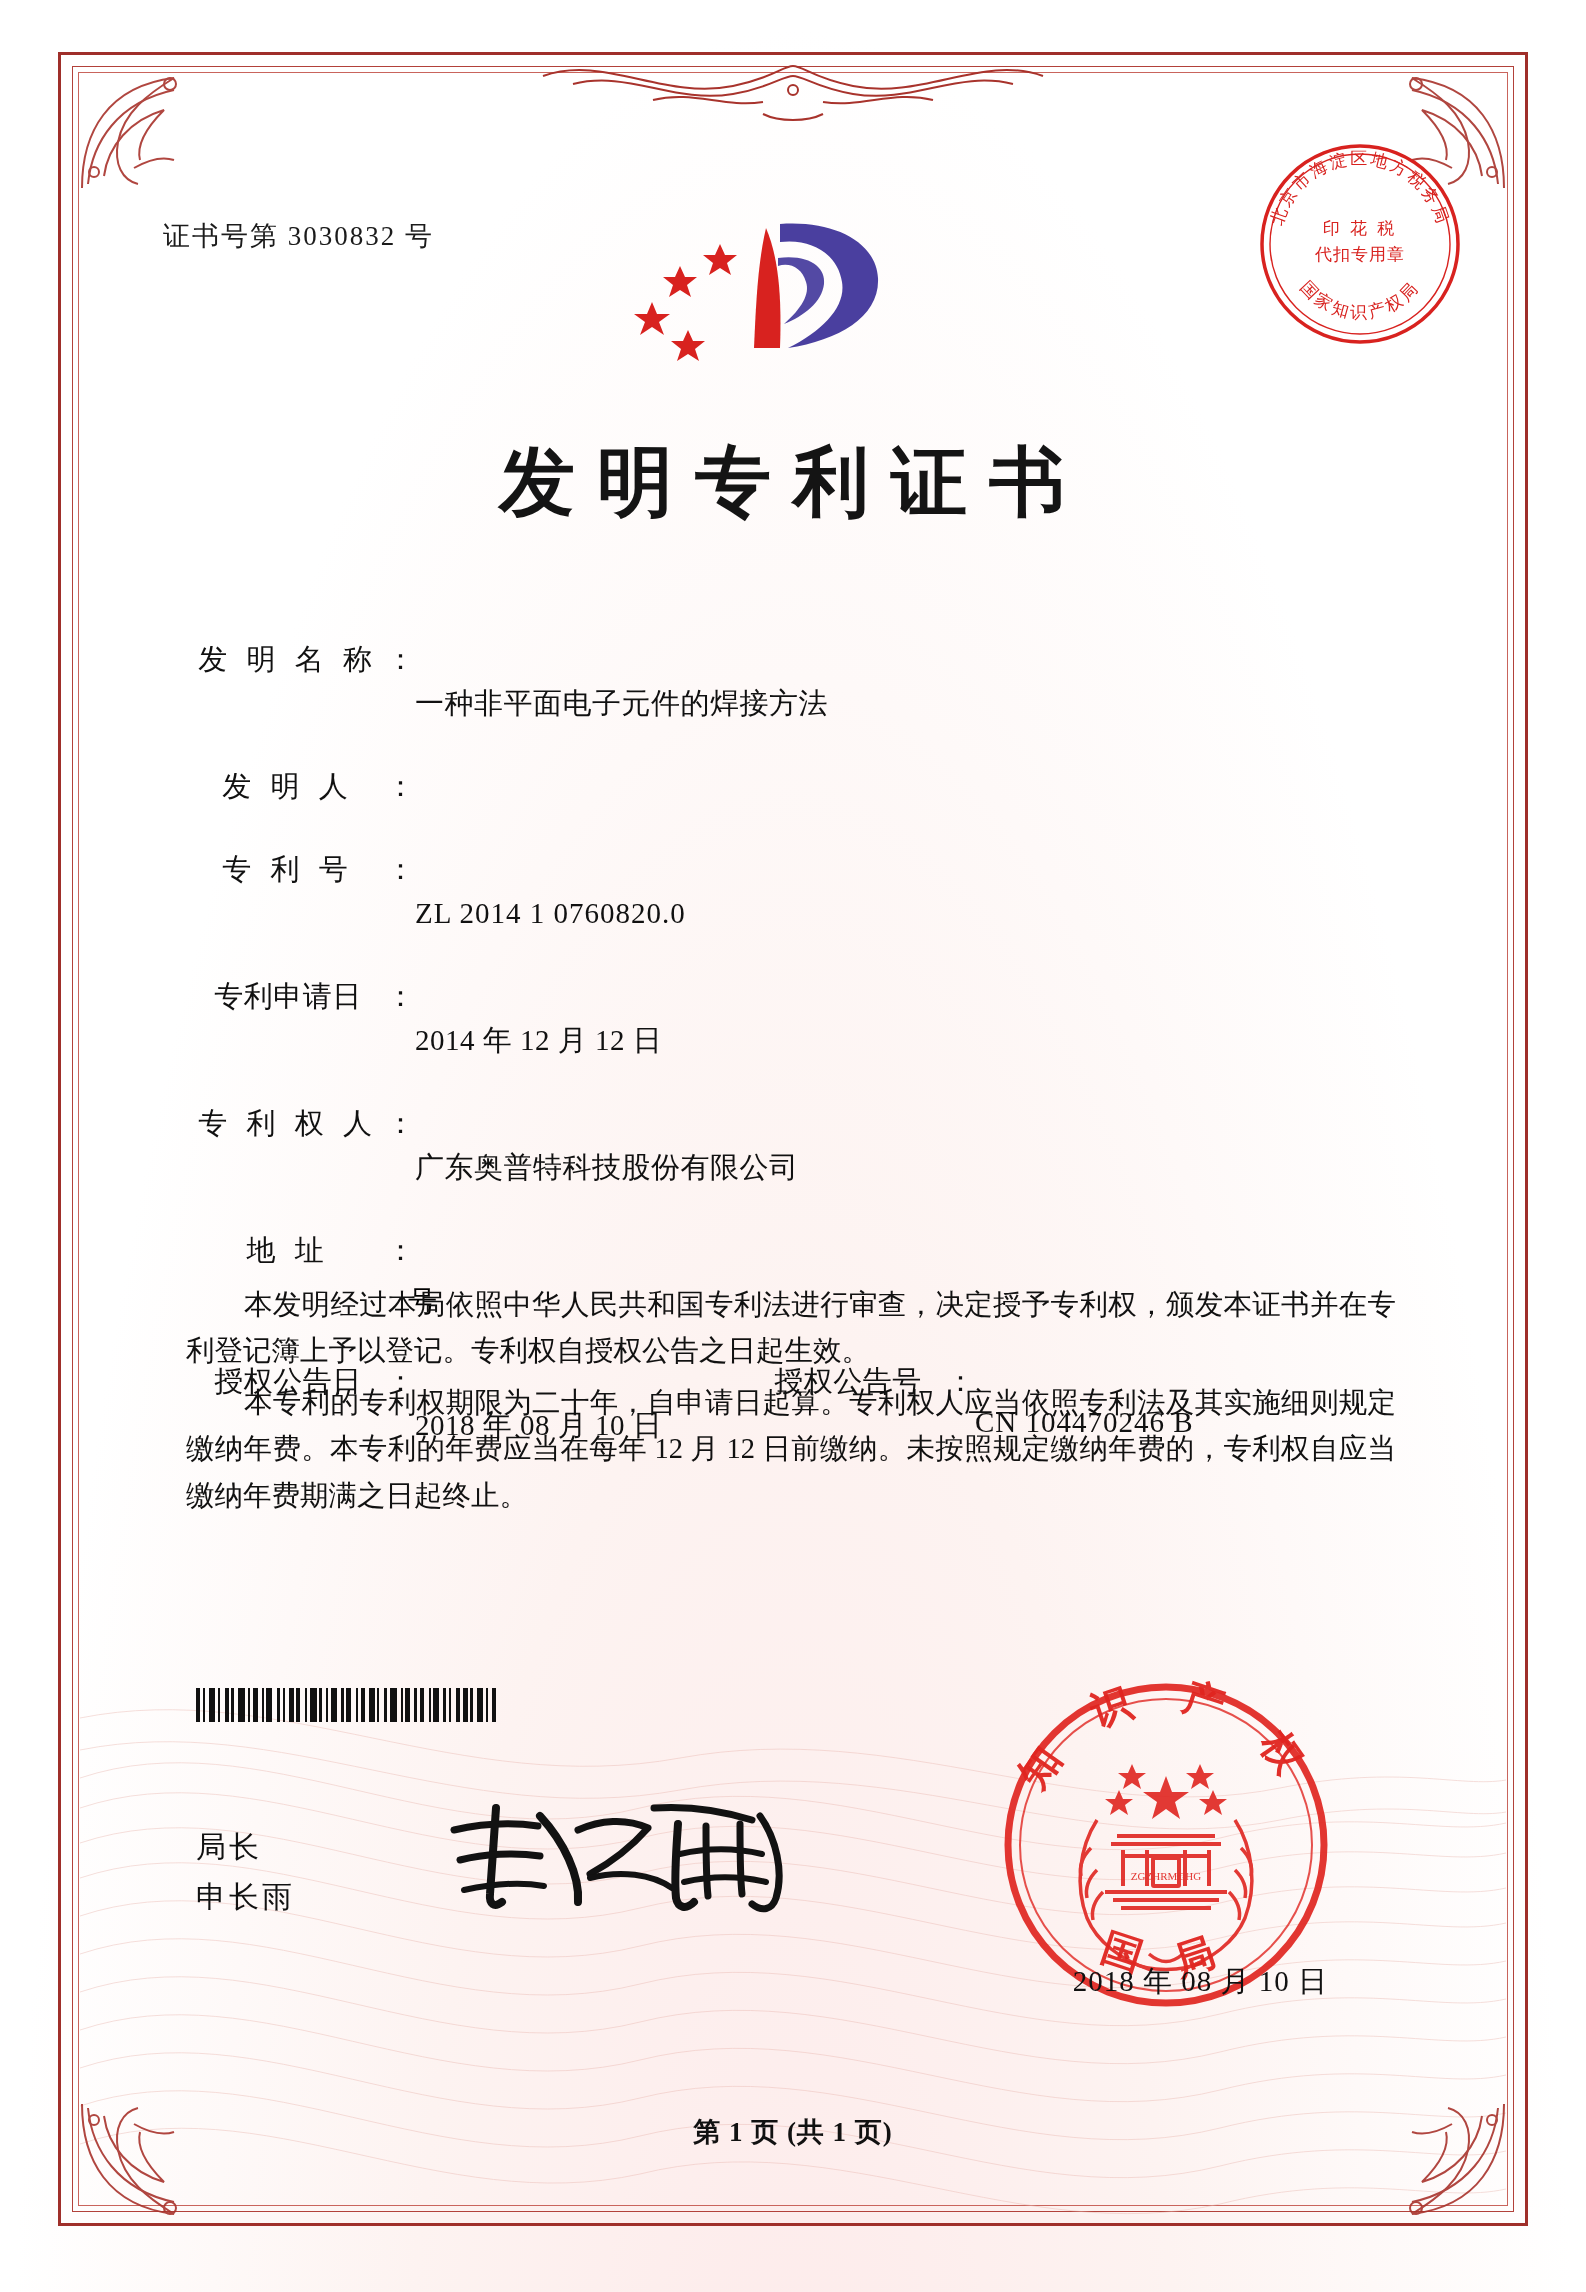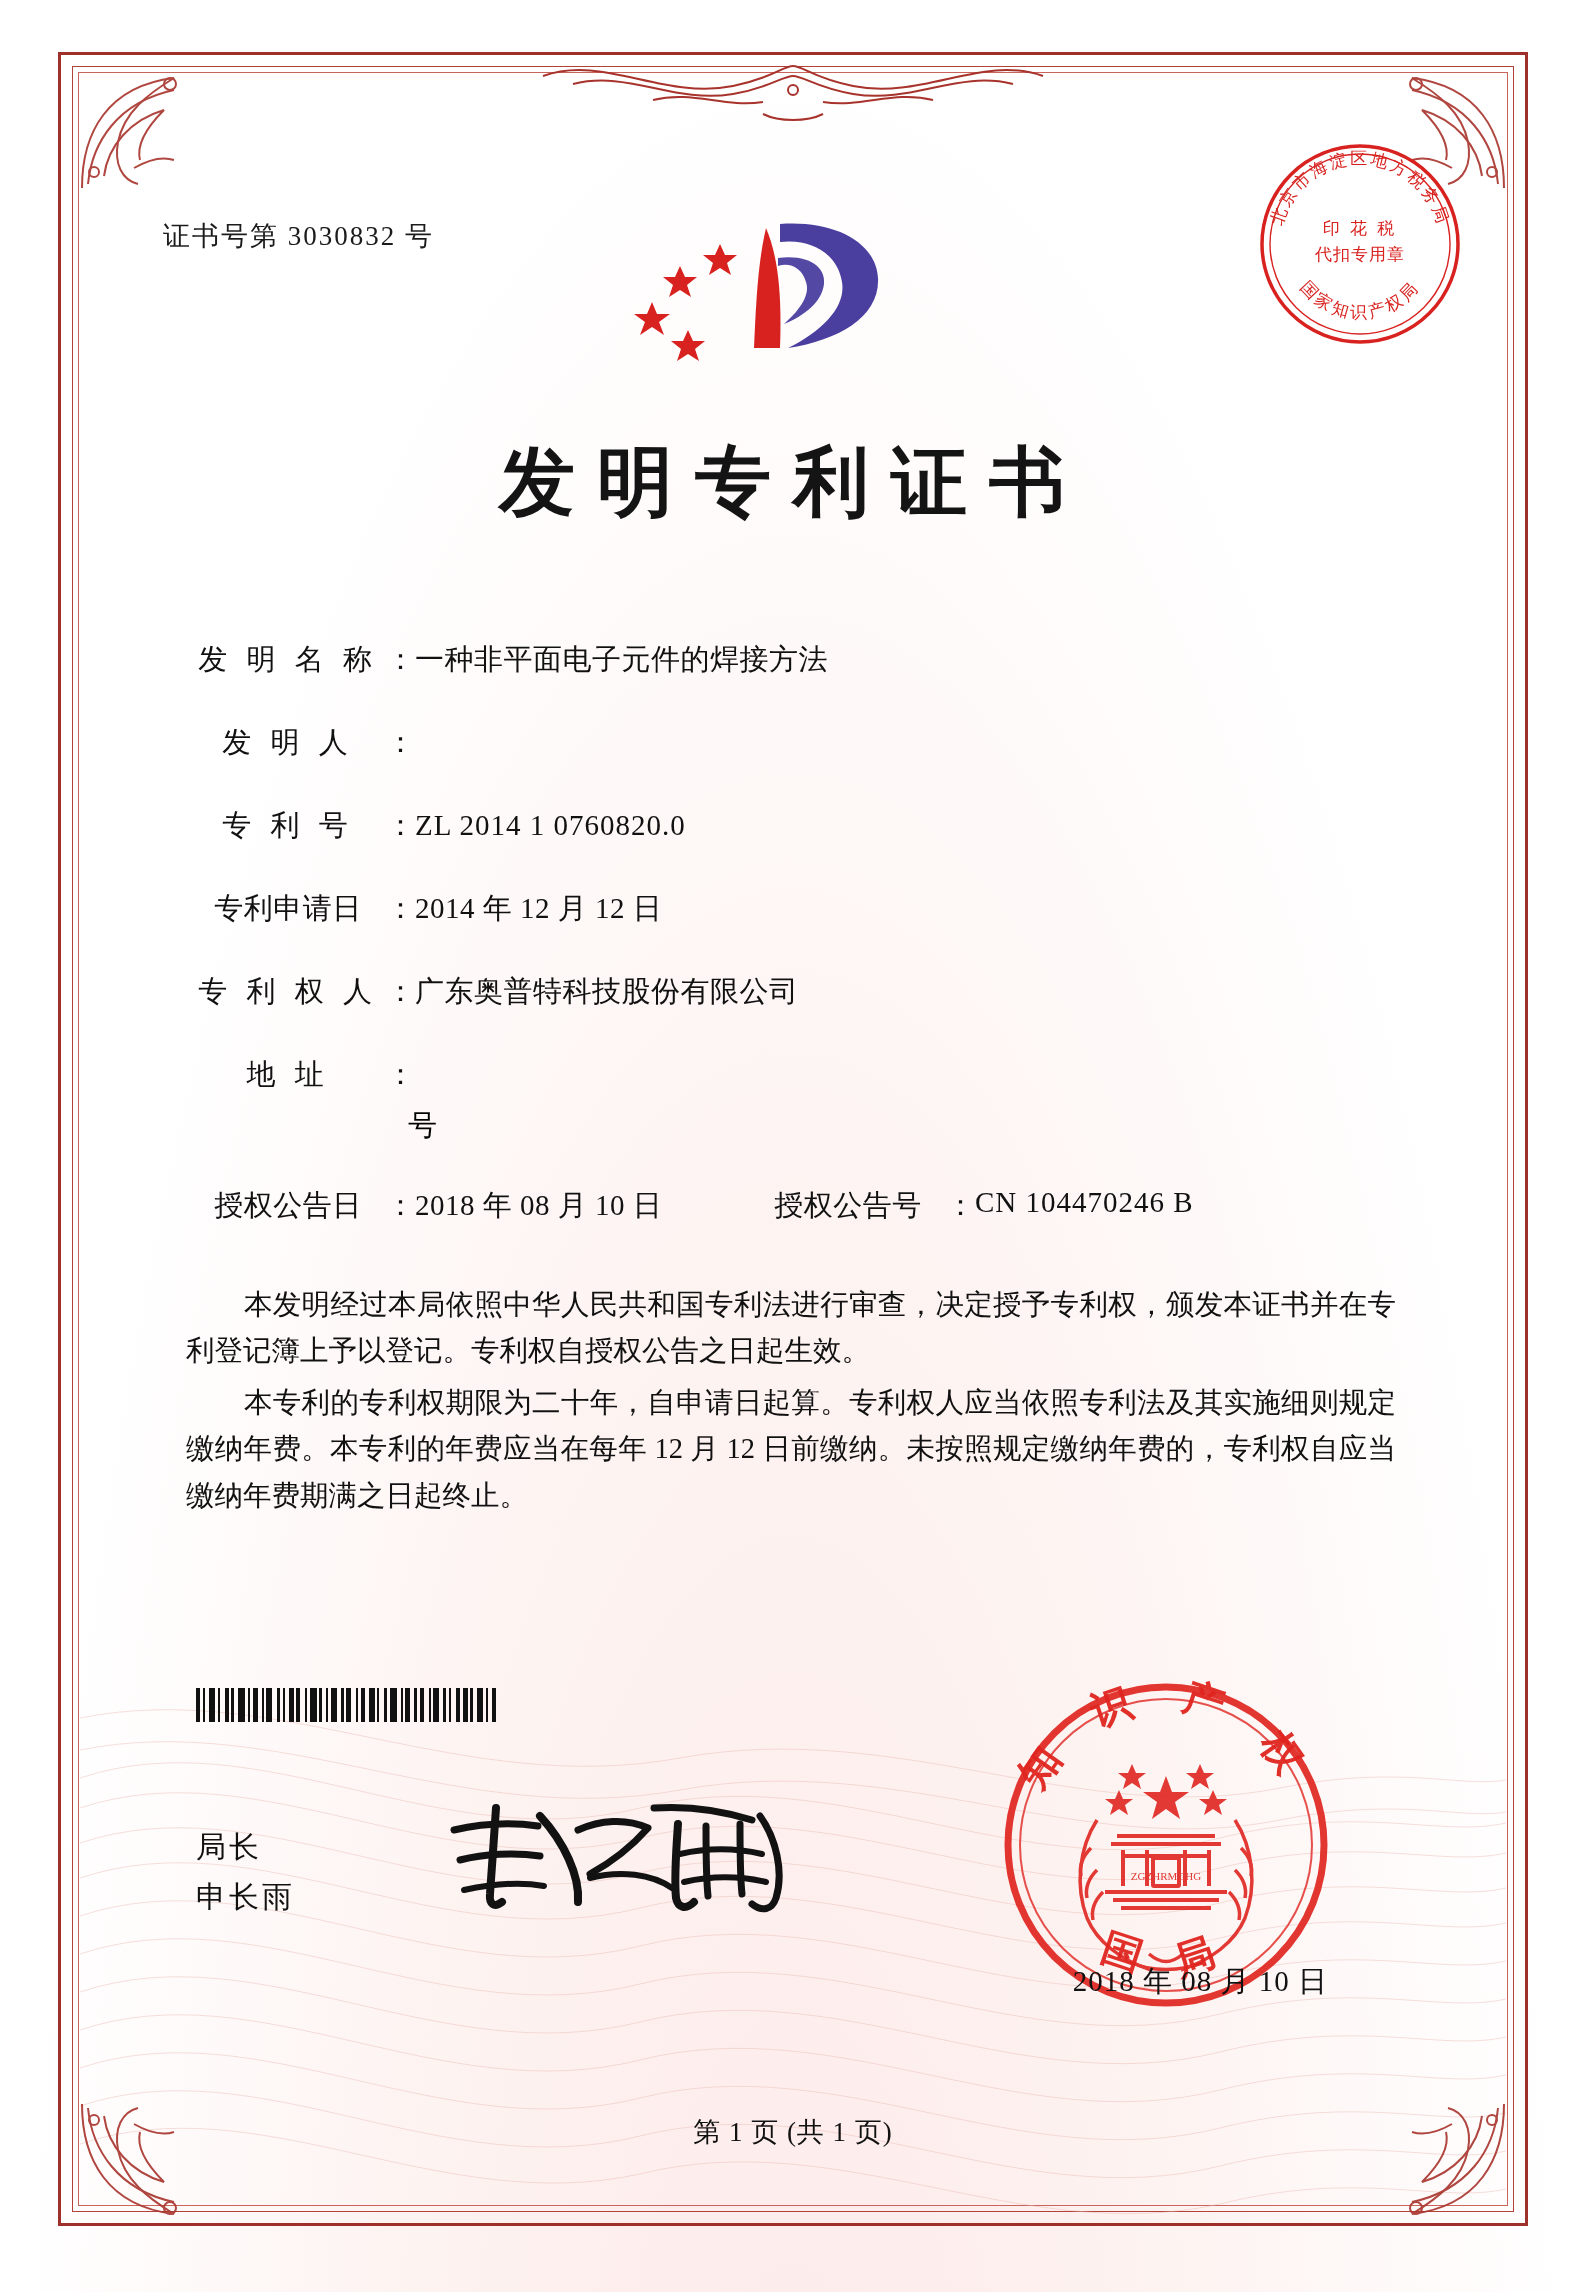--- a/index.html
+++ b/index.html
@@ -128,20 +128,21 @@
     letter-spacing: 6px;
     white-space: nowrap;
     text-align: center;
   }
   .flabel.tight { letter-spacing: 0.5px; }
   .fsep { flex: 0 0 22px; }
   .fval {
     flex: 1 1 auto;
     letter-spacing: .5px;
     word-break: break-all;
+    margin-top: 44px;
   }
   .fval.mono { font-family: "Liberation Serif", serif; letter-spacing: 1px; }
 
   
   .addr-second {
     margin-left: 218px;
     font-size: 29px;
     margin-top: -30px;
     margin-bottom: 40px;
   }
@@ -213,20 +214,21 @@
   }
 
   .page-no {
     position: absolute;
     left: 50%; bottom: 142px;
     transform: translateX(-50%);
     font-size: 27px;
     color: #111;
     letter-spacing: 1px;
     white-space: nowrap;
+    font-weight: bold;
   }
 </style>
 </head>
 <body>
 
 <div class="page">
 
   <div class="outer-border"></div>
   <div class="inner-border"></div>
   <div class="inner-border2"></div>

